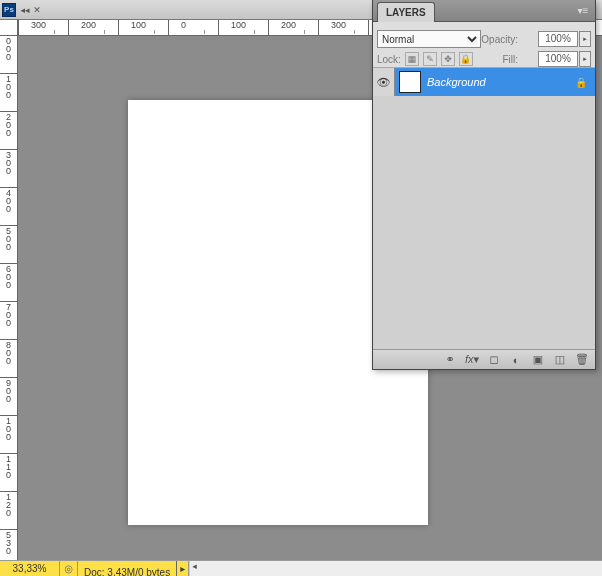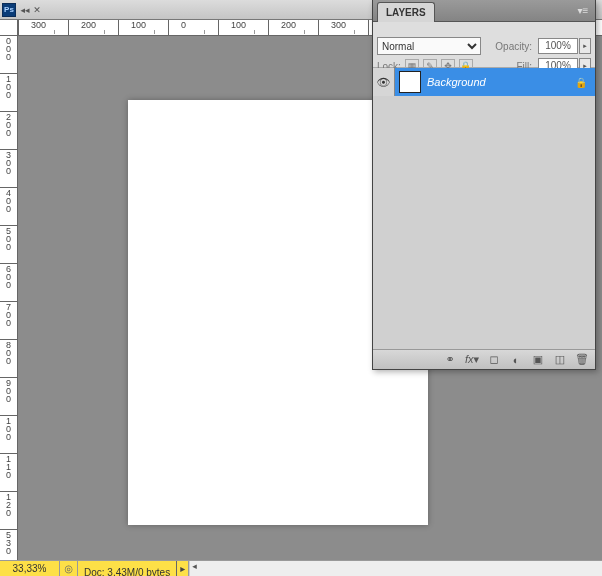--- a/index.html
+++ b/index.html
@@ -149,29 +149,29 @@
     color: #333;
     display: flex; align-items: center;
   }
   .panel-tab .spacer { flex:1; }
   .panel-tab .menuico { width: 20px; text-align:center; color:#ddd; font-size:10px; margin-right:2px;}
 
   .panel-opts {
     height: 46px;
     background: #dedede;
     border-bottom: 1px solid #aaa;
-    padding: 14px 4px;
+    padding: 7px 4px;
     font-size: 10px;
     color: #555;
   }
   .panel-opts .row { display:flex; align-items:center; height: 20px; }
   .panel-opts select {
     width: 104px; height: 18px; font-size: 10px; background:#fafafa; border:1px solid #888; color:#333;
   }
-  .panel-opts .optlabel { color:#777; margin-left:auto; margin-right: 6px;}
+  .panel-opts .optlabel { color:#777; margin-left:auto; margin-right: 20px;}
   .panel-opts .pctbox {
     width: 40px; height: 16px; background:#fff; border:1px solid #888; text-align:center; font-size:10px; line-height:14px; color:#555;
   }
   .panel-opts .stepbtn {
     width: 12px; height: 16px; border:1px solid #888; background:#e8e8e8; font-size:7px; text-align:center; line-height:14px; color:#555; margin-left:1px;
   }
   .panel-opts .locklabel { color:#777; }
   .panel-opts .lockicons { display:flex; gap:4px; margin-left:4px; }
   .panel-opts .lockicons span { width:14px; height:14px; border:1px solid #aaa; display:flex; align-items:center; justify-content:center; font-size:9px; color:#777;}
 

